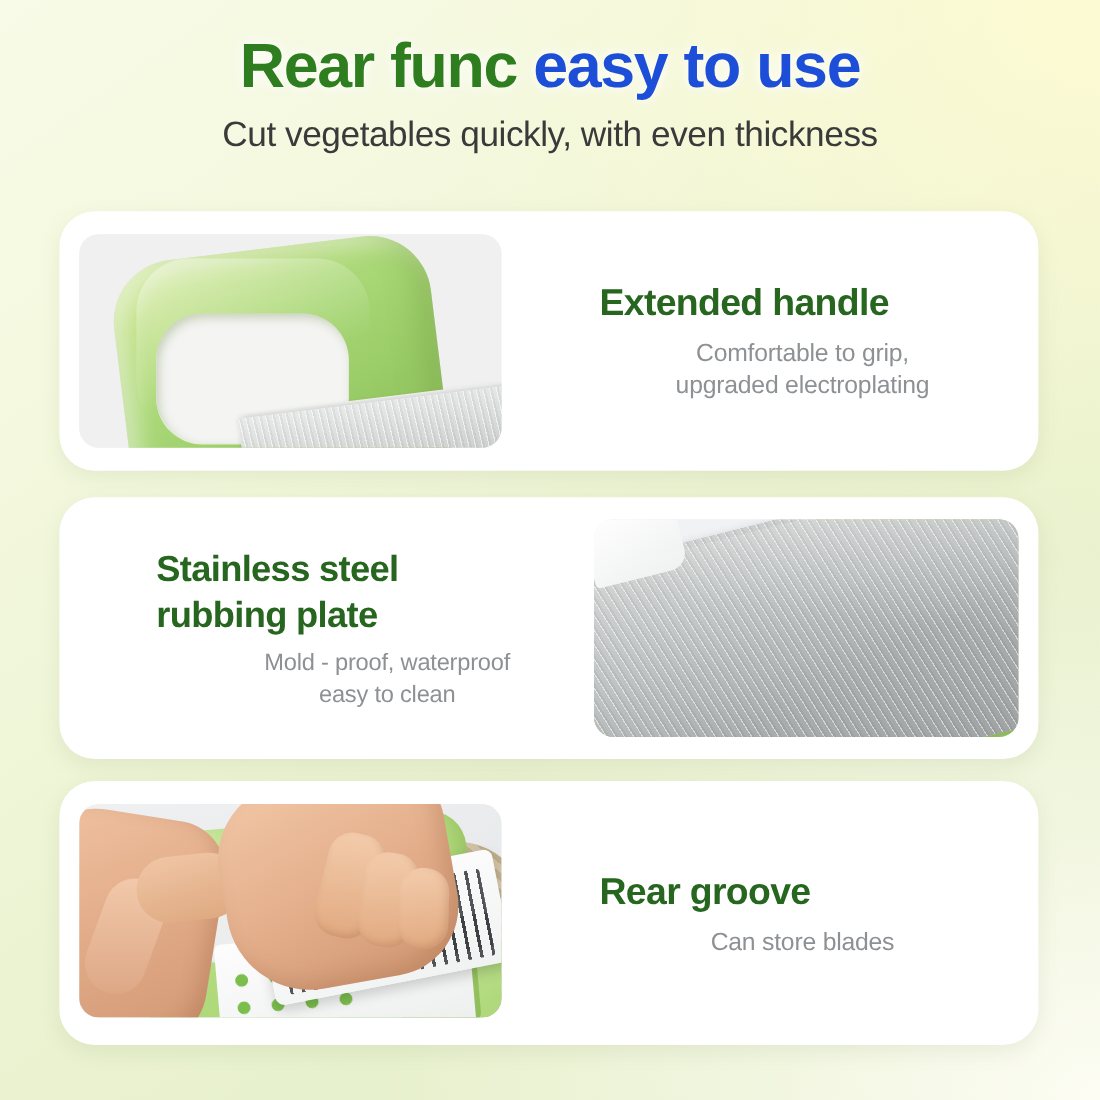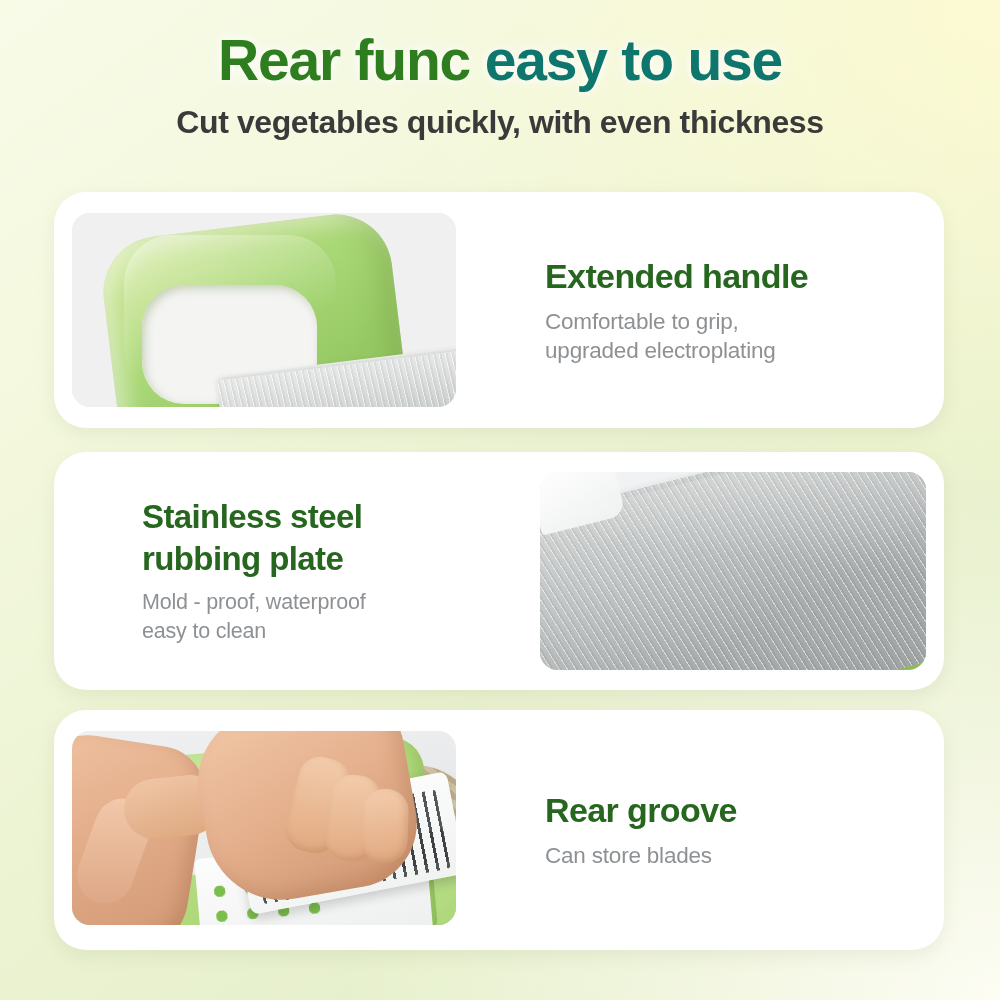--- a/index.html
+++ b/index.html
@@ -38,25 +38,25 @@
   .title {
     font-size: 57px;
     font-weight: 700;
     letter-spacing: -1.2px;
     line-height: 1.06;
     margin: 0;
     white-space: nowrap;
     text-shadow: 0 0 10px rgba(255,255,255,.85), 0 0 18px rgba(255,255,255,.6);
   }
   .title .t-green { color: #2e7d1e; }
-  .title .t-dark  { color: #0f766e; }
+  .title .t-dark  { color: #1d4ed8; }
   .subtitle {
     margin: 14px 0 0 0;
     font-size: 32px;
-    font-weight: 700;
+    font-weight: 400;
     color: #3a3a3a;
     letter-spacing: -0.4px;
     white-space: nowrap;
     text-align: center;
   }
 
   
   .card {
     position: absolute;
     background: #ffffff;
@@ -96,20 +96,21 @@
     letter-spacing: -0.6px;
     line-height: 1.28;
   }
   .sub {
     margin: 8px 0 0 0;
     color: #8e9194;
     font-size: 22.5px;
     font-weight: 400;
     line-height: 1.32;
     letter-spacing: -0.2px;
+    text-align: center;
   }
   #card-2 .head { font-size: 33px; }
   #card-2 .txt.left { left: 88px; width: 420px; }
   #card-2 .sub { font-size: 21.5px; }
   #card-3 .head { font-size: 34px; }
 
   
   .ph1 { position:absolute; inset:0; background:#f0f0f1; }
   .ph1 .handle {
     position: absolute;

